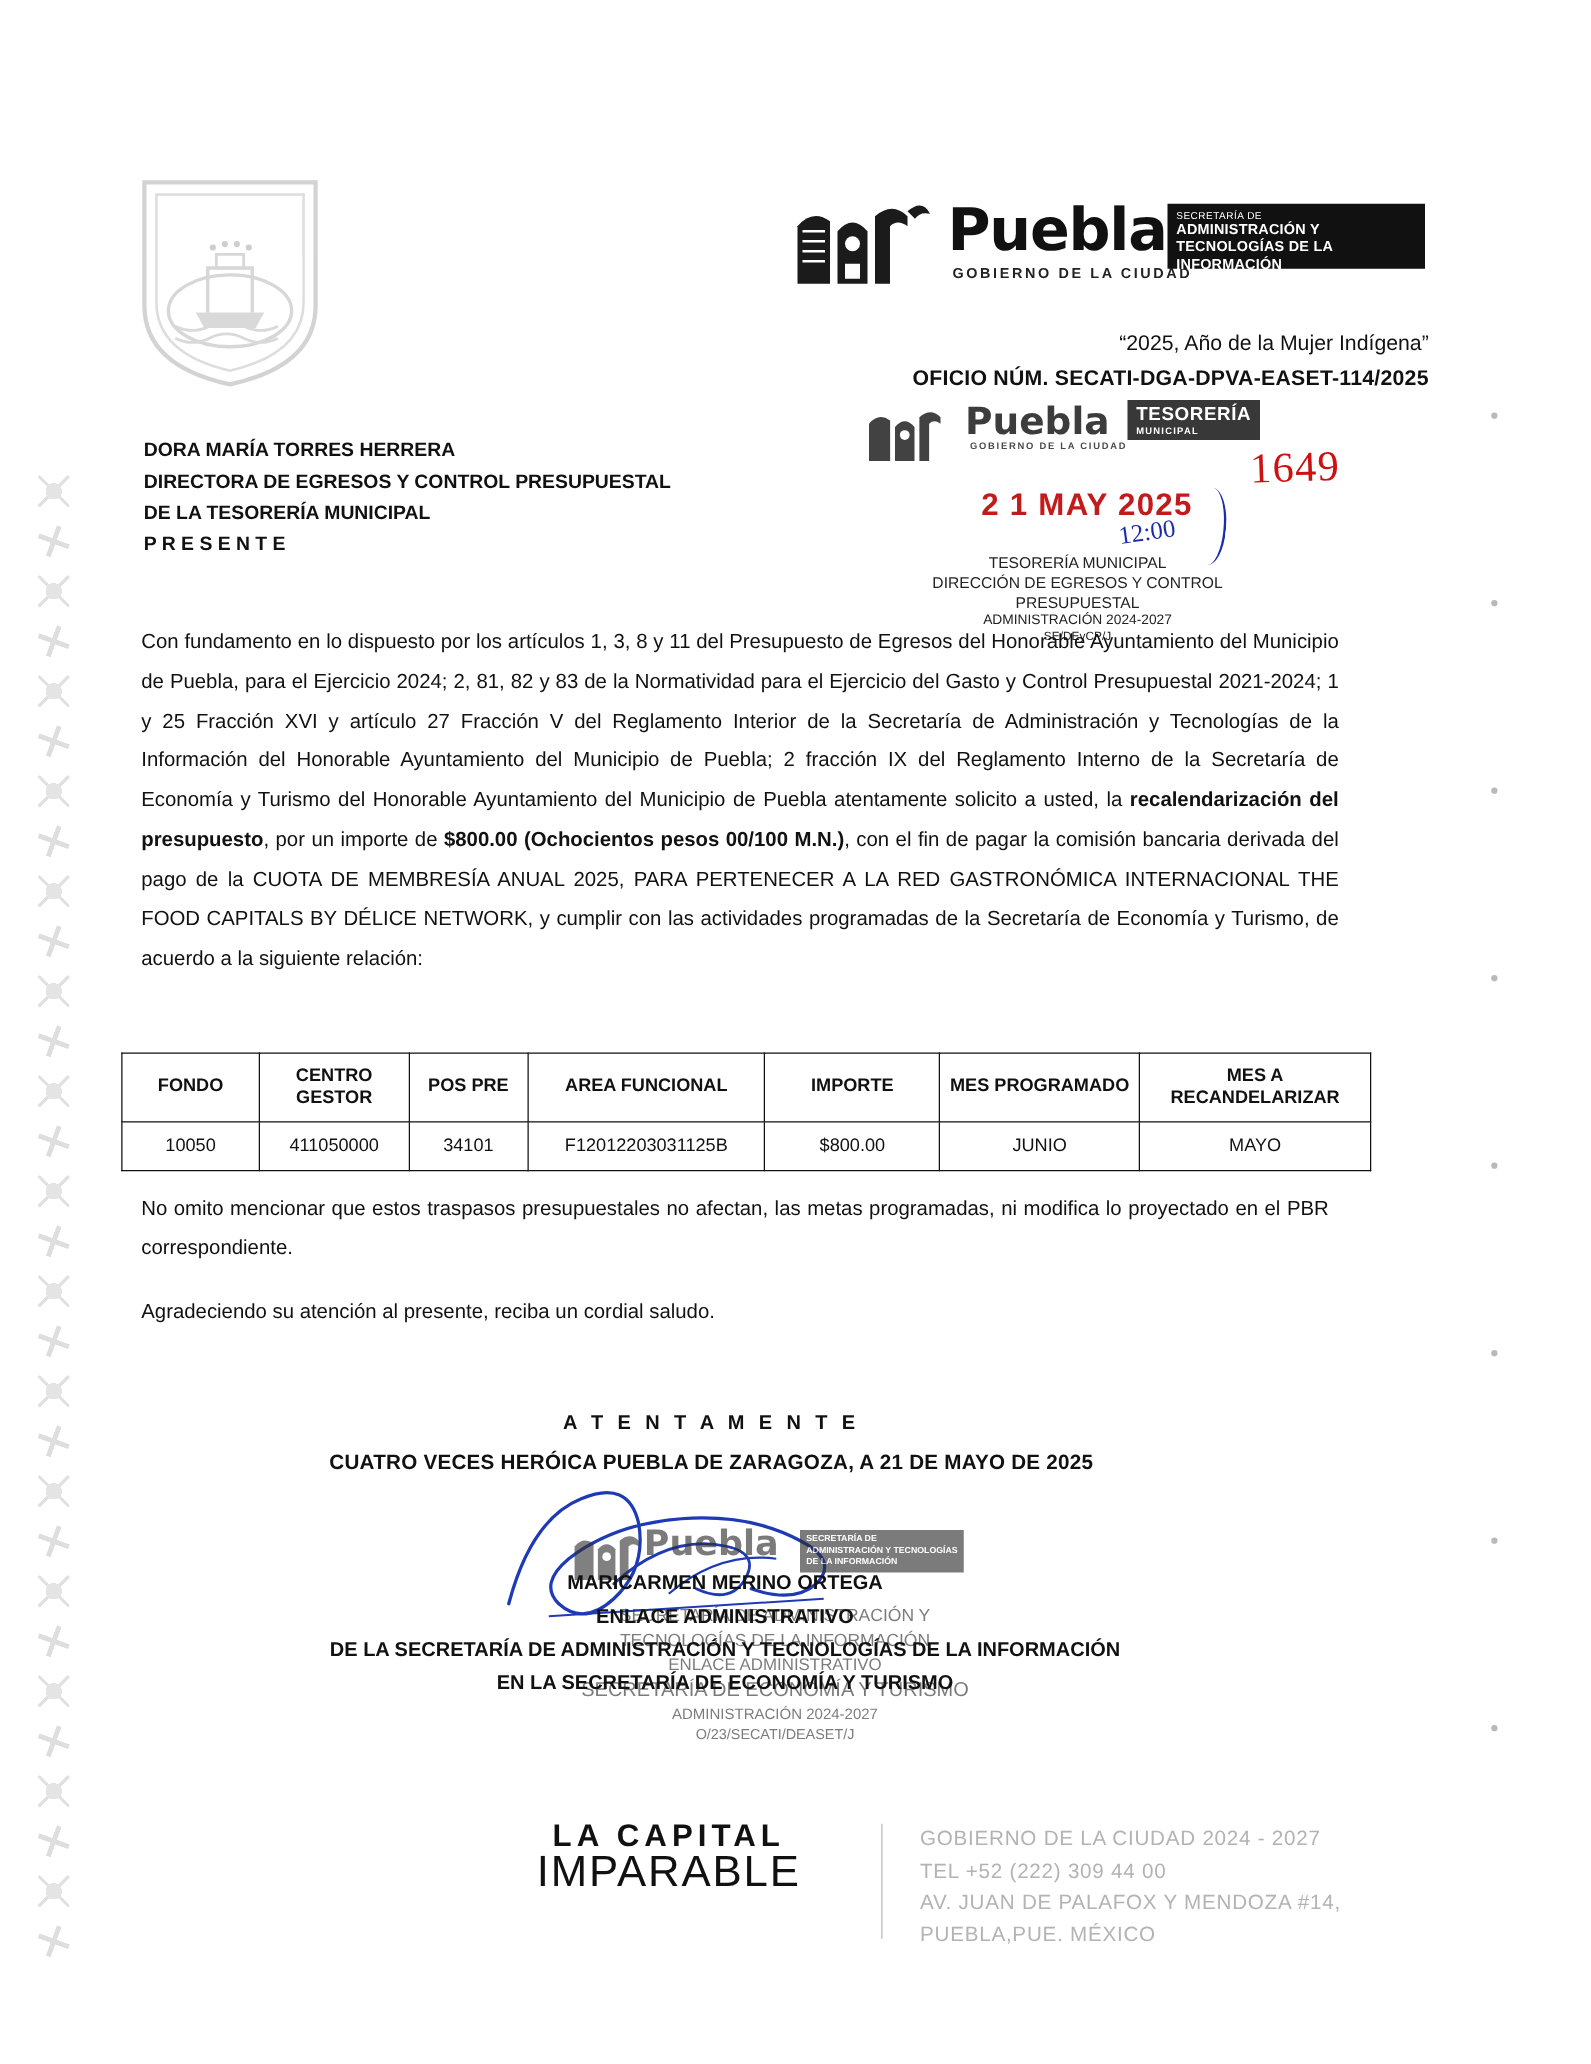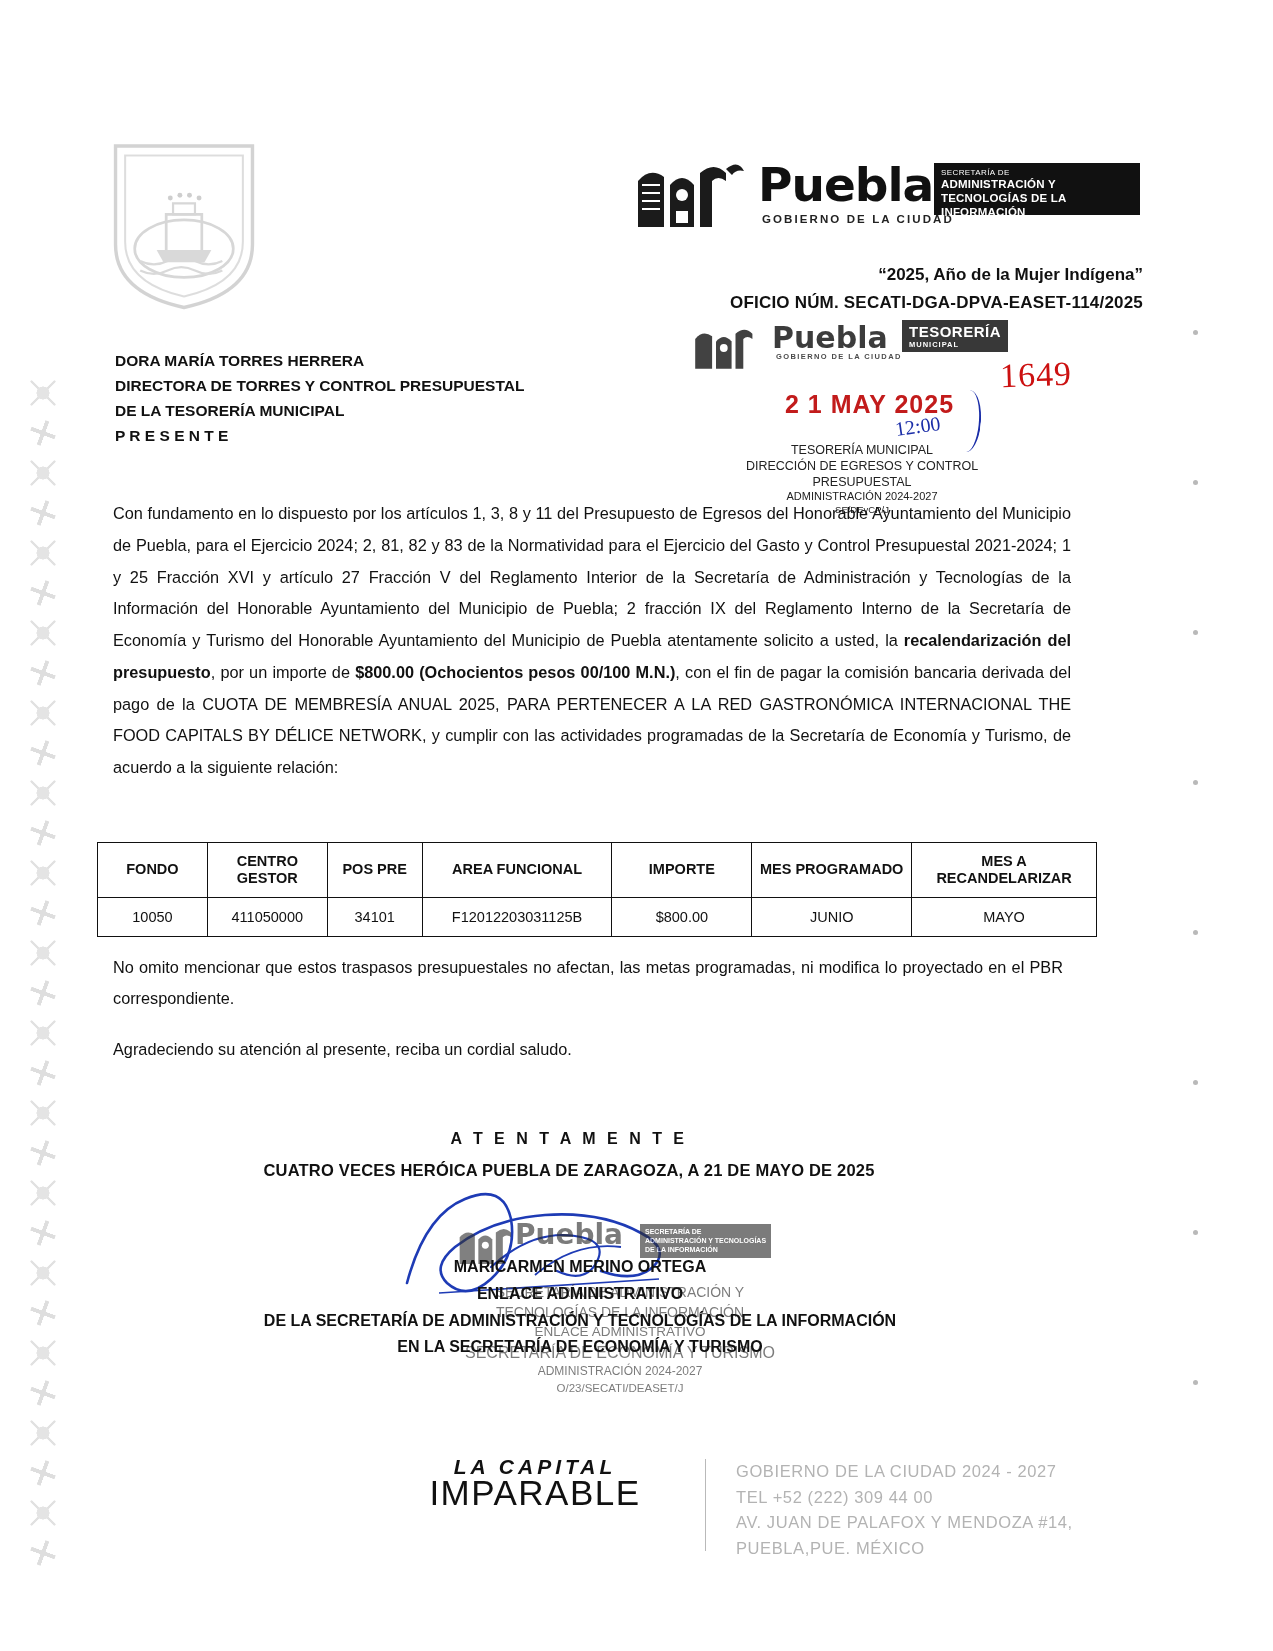--- a/index.html
+++ b/index.html
@@ -50,21 +50,21 @@
     color:#222;font-weight:bold;
   }
   .dept-box{
     position:absolute;left:304px;top:8px;width:206px;height:52px;background:#111;
     color:#fff;padding:5px 7px;box-sizing:border-box;
   }
   .dept-box .l1{font-size:8px;letter-spacing:.4px;}
   .dept-box .l2{font-size:11.5px;font-weight:bold;letter-spacing:.2px;line-height:1.22;}
 
   .year-slogan{
-    position:absolute;right:130px;top:265px;font-size:17px;font-weight:bold;color:#111;
+    position:absolute;right:130px;top:265px;font-size:17px;font-weight:normal;color:#111;
     text-align:right;white-space:nowrap;
   }
   .oficio{
     position:absolute;right:130px;top:293px;font-size:17px;font-weight:bold;color:#111;
     text-align:right;white-space:nowrap;letter-spacing:.2px;
   }
 
   
   .recipient{position:absolute;left:115px;top:348px;font-size:15.5px;font-weight:bold;line-height:1.62;color:#111;}
 
@@ -156,21 +156,21 @@
   .seal .t3{position:absolute;left:0;top:102px;width:330px;font-size:13.5px;}
   .seal .t4{position:absolute;left:0;top:122px;width:330px;font-size:16px;}
   .seal .t5{position:absolute;left:0;top:142px;width:330px;font-size:12px;}
   .seal .t6{position:absolute;left:0;top:160px;width:330px;font-size:11.5px;}
 
   
   .footer{position:absolute;left:0;top:1455px;width:1273px;height:120px;}
   .capital{
     position:absolute;left:385px;top:0;width:300px;text-align:center;color:#111;
   }
-  .capital .c1{font-size:21px;font-weight:bold;letter-spacing:4px;font-style:italic;}
+  .capital .c1{font-size:25px;font-weight:bold;letter-spacing:4px;}
   .capital .c2{font-size:35px;font-weight:normal;letter-spacing:1.5px;margin-top:-6px;}
   .vline{position:absolute;left:705px;top:4px;width:1px;height:92px;background:#b9b9b9;}
   .foot-addr{
     position:absolute;left:736px;top:4px;font-size:16.5px;color:#b3b3b3;line-height:1.55;
     letter-spacing:.6px;
   }
 </style>
 </head>
 <body>
 
@@ -254,21 +254,21 @@
       <div class="l1">SECRETARÍA DE</div>
       <div class="l2">ADMINISTRACIÓN Y TECNOLOGÍAS DE LA INFORMACIÓN</div>
     </div>
   </div>
 
   <div class="year-slogan">“2025, Año de la Mujer Indígena”</div>
   <div class="oficio">OFICIO NÚM. SECATI-DGA-DPVA-EASET-114/2025</div>
 
   <div class="recipient">
     <div>DORA MARÍA TORRES HERRERA</div>
-    <div>DIRECTORA DE TORRES Y CONTROL PRESUPUESTAL</div>
+    <div>DIRECTORA DE EGRESOS Y CONTROL PRESUPUESTAL</div>
     <div>DE LA TESORERÍA MUNICIPAL</div>
     <div>P R E S E N T E</div>
   </div>
 
   <div class="stamp-puebla">
     <div class="g">
       <svg viewBox="0 0 120 80">
         <path d="M8 72 L8 26 Q20 12 34 22 L34 72 Z" fill="#222"></path>
         <path d="M40 72 L40 30 Q52 16 64 30 L64 72 Z" fill="#222"></path>
         <circle cx="52" cy="40" r="6" fill="#fff"></circle>

